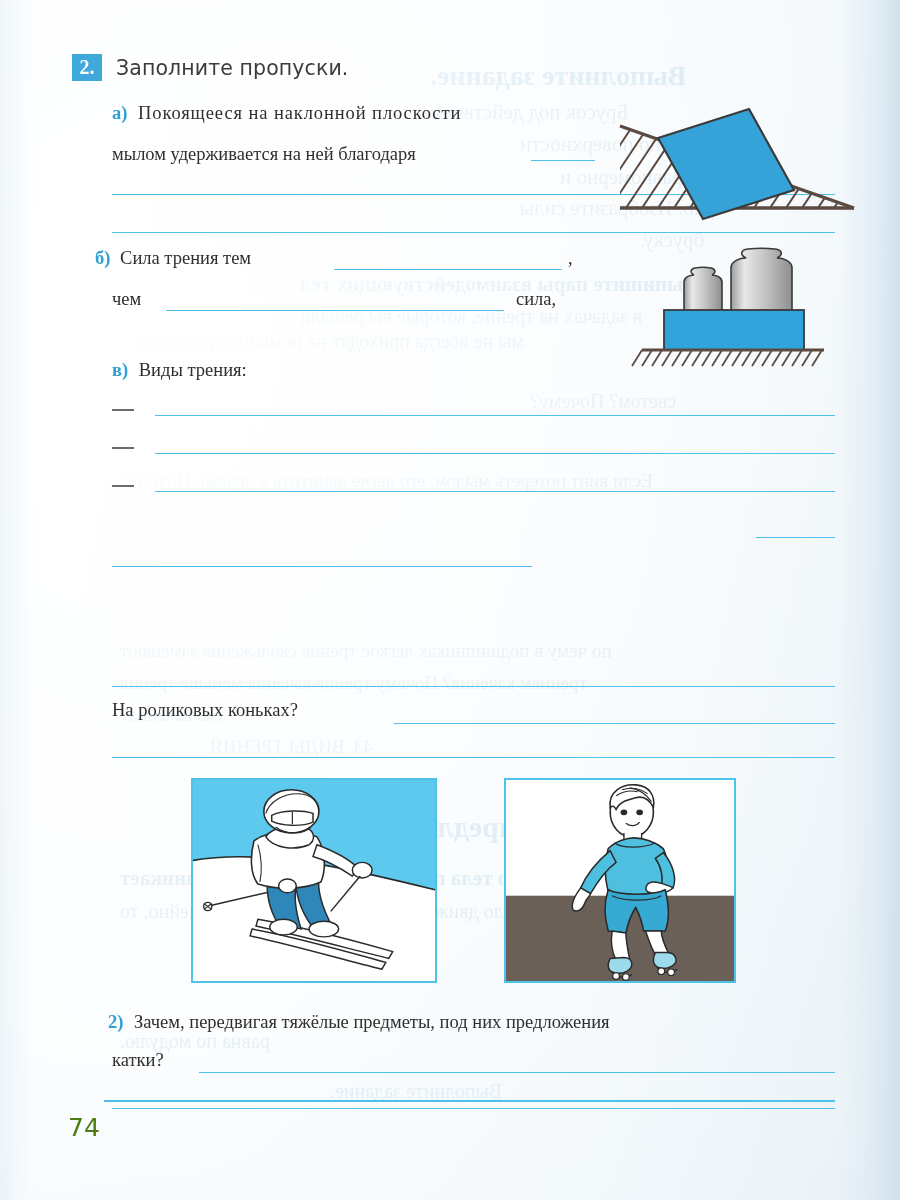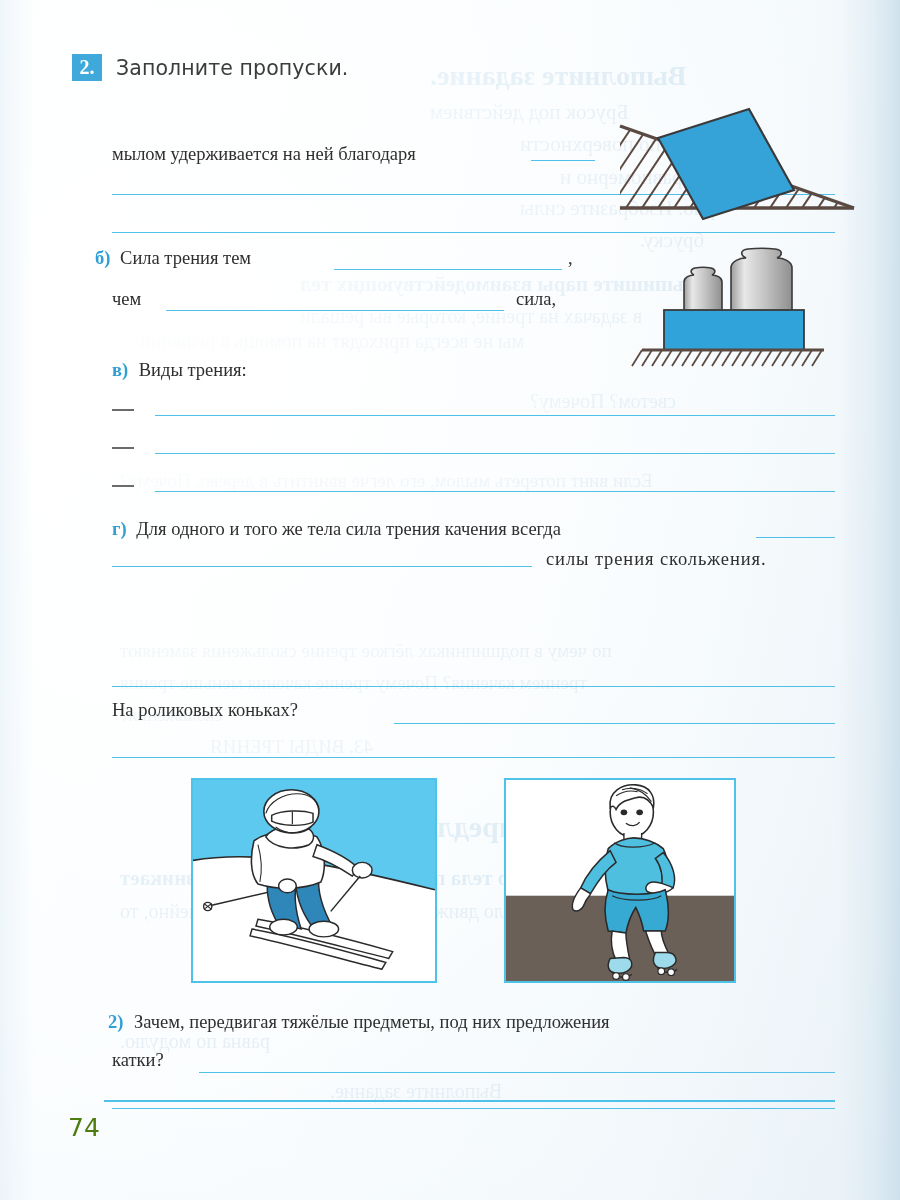--- a/index.html
+++ b/index.html
@@ -146,20 +146,24 @@
 <div class="scan-tint"></div>
 <div class="edge-shade"></div>
 <div class="edge-shade-left"></div>
 
 <div id="content">
 
   <div class="task" style="left:72px;top:54px;">
     <span class="badge">2.</span><span class="task-title">Заполните пропуски.</span>
   </div>
 
+  <div class="line" style="left:112px;top:103px;">
+    <span class="sub">а)</span>
+    <span class="sp" style="margin-left:6px;">Покоящееся  на  наклонной  плоскости</span>
+  </div>
   <div class="line" style="left:112px;top:144px;">
     <span>мылом удерживается на ней благодаря</span>
   </div>
   <div class="rule" style="left:531px;top:160px;width:64px;"></div>
   <div class="rule" style="left:112px;top:194px;width:723px;"></div>
   <div class="rule" style="left:112px;top:232px;width:723px;"></div>
 
   <div class="line" style="left:95px;top:248px;">
     <span class="sub">б)</span>
     <span style="margin-left:5px;">Сила трения тем</span>
@@ -179,28 +183,23 @@
 
   <div class="dash" style="left:112px;top:409px;"></div>
   <div class="rule" style="left:155px;top:415px;width:680px;"></div>
 
   <div class="dash" style="left:112px;top:447px;"></div>
   <div class="rule" style="left:155px;top:453px;width:680px;"></div>
 
   <div class="dash" style="left:112px;top:485px;"></div>
   <div class="rule" style="left:155px;top:491px;width:680px;"></div>
 
-  <div class="line" style="left:112px;top:519px;">
-    <span class="sub">г)</span>
-    <span style="margin-left:5px;">Для одного и того же тела сила трения качения всегда</span>
-  </div>
   <div class="rule" style="left:756px;top:537px;width:79px;"></div>
 
   <div class="rule" style="left:112px;top:566px;width:420px;"></div>
-  <div class="line sp" style="left:546px;top:549px;">силы  трения  скольжения.</div>
 
 
   <div class="rule" style="left:112px;top:686px;width:723px;"></div>
 
   <div class="line" style="left:112px;top:700px;">На роликовых коньках?</div>
   <div class="rule" style="left:394px;top:723px;width:441px;"></div>
   <div class="rule" style="left:112px;top:757px;width:723px;"></div>
 
   <div class="photo" style="left:191px;top:778px;width:246px;height:205px;">
     <svg viewBox="0 0 246 205" width="100%" height="100%" preserveAspectRatio="none">

